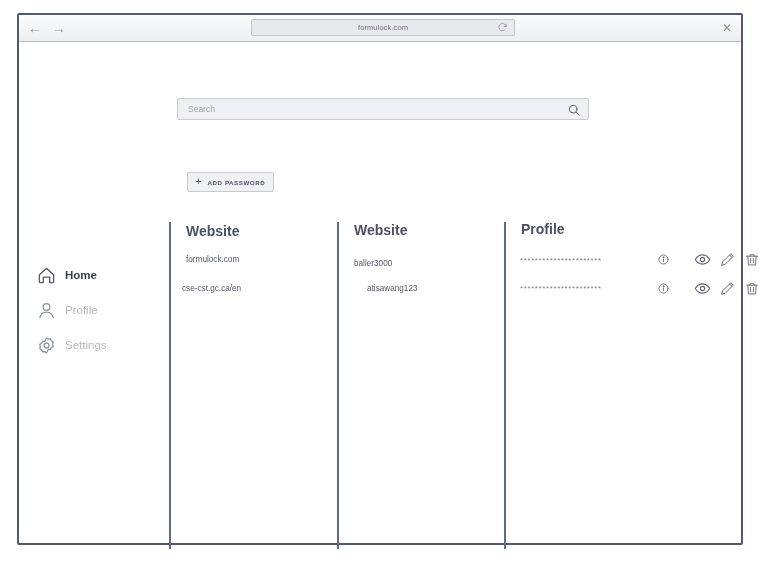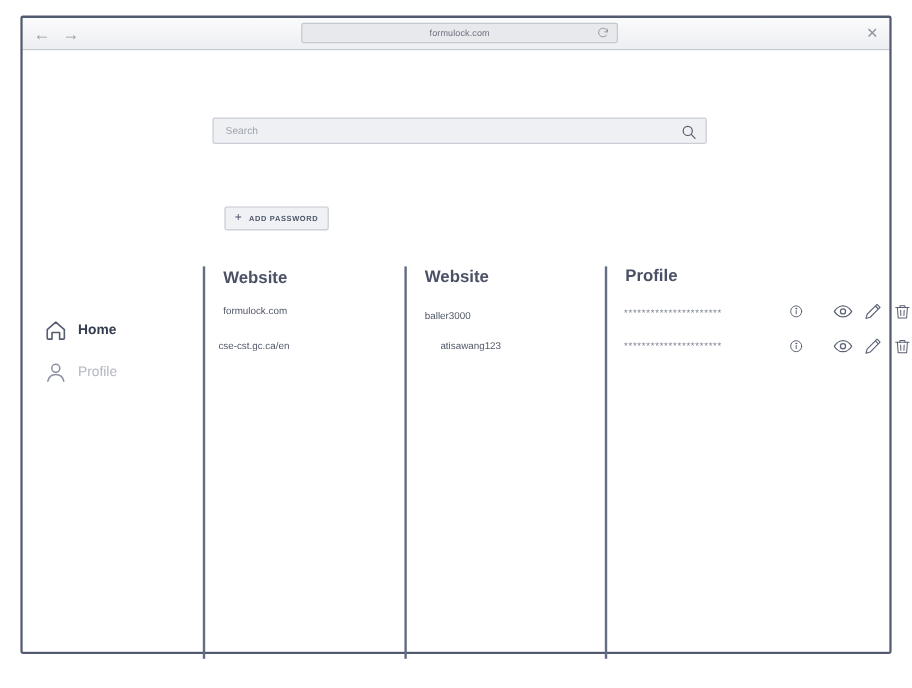--- a/index.html
+++ b/index.html
@@ -288,20 +288,29 @@
         <div class="side-item inactive">
           <span class="side-icon">
             <svg viewBox="0 0 24 24" fill="none" stroke="currentColor" stroke-width="1.6" stroke-linecap="round">
               <circle cx="12" cy="7.5" r="4.2"></circle>
               <path d="M3.6 21c1.1-4.6 4.5-7 8.4-7s7.3 2.4 8.4 7"></path>
             </svg>
           </span>
           <span class="side-label">Profile</span>
         </div>
 
+        <div class="side-item inactive">
+          <span class="side-icon">
+            <svg viewBox="0 0 24 24" fill="none" stroke="currentColor" stroke-width="1.6" stroke-linejoin="round">
+              <path d="M12 2.6l2.3 1.5 2.7-.4 1.1 2.5 2.3 1.5-.6 2.7.6 2.7-2.3 1.5-1.1 2.5-2.7-.4L12 21.4l-2.3-1.8-2.7.4-1.1-2.5-2.3-1.5.6-2.7-.6-2.7 2.3-1.5 1.1-2.5 2.7.4z"></path>
+              <circle cx="12" cy="12" r="3.1"></circle>
+            </svg>
+          </span>
+          <span class="side-label">Settings</span>
+        </div>
       </div>
 
       <div class="columns">
 
         <div class="col-divider" style="left:0px"></div>
         <div class="col-divider" style="left:168px"></div>
         <div class="col-divider" style="left:335px"></div>
 
         <div class="col-head" style="left:17px;top:21px">Website</div>
         <div class="col-head" style="left:185px;top:20px">Website</div>

